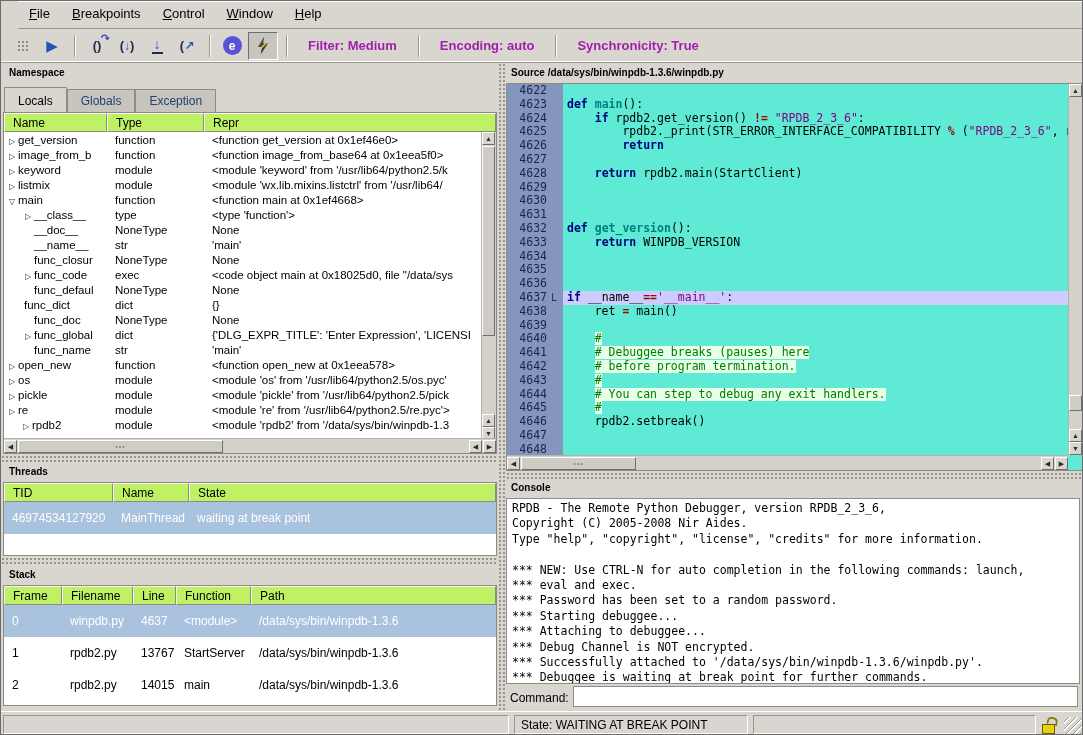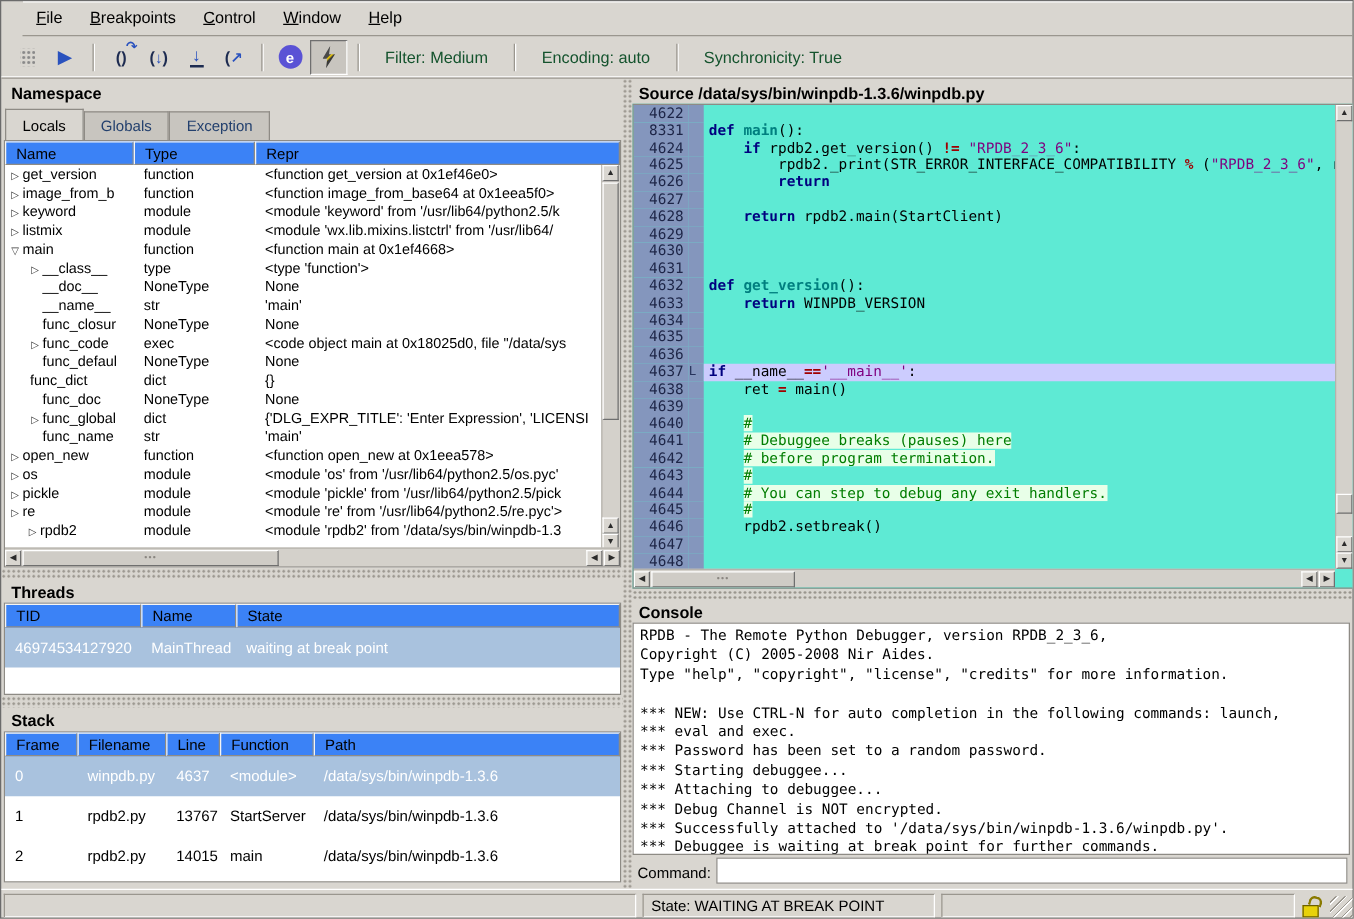--- a/index.html
+++ b/index.html
@@ -15,47 +15,47 @@
   .menu-item{padding:5px 11px;cursor:default;}
   .menu-item u{text-decoration:underline;}
   
   #toolbar{position:absolute;left:0;top:28px;width:100%;height:33px;
     border-bottom:1px solid #9a968e;box-shadow:0 -1px 0 #fff inset;
     display:flex;align-items:center;font-size:13px;}
   .tbtn{width:28px;height:26px;display:flex;align-items:center;justify-content:center;
     margin:0 1px;position:relative;}
   .tbtn.pressed{background:#c8c5bf;border:1px solid;border-color:#6f6f6f #fff #fff #6f6f6f;}
   .tsep{width:1px;height:22px;background:#9a968e;box-shadow:1px 0 0 #fff;margin:0 7px;}
-  .tlabel{padding:0 14px;color:#14532d;}
+  .tlabel{padding:0 14px;color:#a21caf;font-weight:bold;}
   .icon-break{width:12px;height:14px;
     background-image:radial-gradient(#8a8a8a 1px,transparent 1.3px);
     background-size:4px 4px;background-position:1px 1px;}
   .icon-go{color:#2a52be;font-size:15px;line-height:1;}
   .paren{color:#1d2b50;font-weight:bold;font-size:13px;}
   .arr{color:#2a52be;font-weight:bold;font-size:12px;line-height:1;}
   .arr.up{position:absolute;top:0;right:1px;font-size:11px;}
   .icon-runto{color:#2a52be;font-weight:bold;font-size:14px;border-bottom:2px solid #1d2b50;line-height:1;padding:0 2px 1px;}
   .icon-e{width:19px;height:19px;border-radius:50%;background:#5a52d5;color:#fff;
     font-weight:bold;font-size:12px;display:flex;align-items:center;justify-content:center;}
   .icon-bolt{width:10px;height:18px;background:linear-gradient(135deg,#4a4a4a 45%,#ffd700 50%,#3a3a3a 58%);
     clip-path:polygon(62% 0,0 58%,38% 58%,28% 100%,100% 38%,52% 38%);}
   
   .sash{position:absolute;background-image:radial-gradient(#9a968e 0.9px,transparent 1.2px);
     background-size:4px 4px;}
   
-  .ptitle{position:absolute;font-weight:bold;font-size:13px;}
+  .ptitle{position:absolute;font-weight:bold;font-size:10px;}
   
   #ns-tabs{position:absolute;left:3px;top:85px;height:26px;display:flex;align-items:flex-end;font-size:12px;}
   .tab{border:1px solid #8e8b85;border-bottom:none;background:#c8c5bf;color:#23406e;
     padding:4px 13px 5px;height:13px;}
   .tab.active{background:#d9d6d0;color:#000;padding-top:6px;position:relative;z-index:2;}
   
   .tablebox{position:absolute;background:#fff;border:1px solid #8e8b85;box-sizing:border-box;overflow:hidden;}
   .thead{display:flex;height:19px;background:#d9d6d0;font-size:12px;}
-  .hcell{border:1px solid;border-color:#f6f5f3 #8e8b85 #8e8b85 #f6f5f3;background:#3b82f6;
+  .hcell{border:1px solid;border-color:#f6f5f3 #8e8b85 #8e8b85 #f6f5f3;background:#bef264;
     box-sizing:border-box;padding:2px 0 0 8px;overflow:hidden;white-space:nowrap;}
   .trow{display:flex;height:15px;font-size:11.5px;align-items:center;white-space:nowrap;}
   .trow.tall{height:32px;font-size:12px;}
   .trow.selected{background:#a9c2de;color:#fff;}
   .cell{overflow:hidden;box-sizing:border-box;padding-left:8px;flex-shrink:0;}
   .expander{display:inline-block;width:12px;font-size:8px;color:#333;text-align:center;}
   
   .ns-c1{width:103px;} .ns-c2{width:97px;} .ns-c3{flex:1 1 auto;width:auto;}
   .th-c1{width:109px;} .th-c2{width:76px;} .th-c3{flex:1 1 auto;}
   .st-c1{width:58px;} .st-c2{width:71px;} .st-c3{width:43px;} .st-c4{width:75px;} .st-c5{flex:1 1 auto;}
@@ -343,21 +343,21 @@
           <div class="cell st-c4">&lt;module&gt;</div>
           <div class="cell st-c5">/data/sys/bin/winpdb-1.3.6</div>
         </div>
       </div>
   </div>
 
   <div class="ptitle" style="left:510px;top:66px;">Source /data/sys/bin/winpdb-1.3.6/winpdb.py</div>
   <div id="src-box">
     <div id="src-lines" style="width:561px;">
         <div class="src-line"><div class="gut">4622</div><div class="mark"></div><div class="codetext"></div></div>
-        <div class="src-line"><div class="gut">8331</div><div class="mark"></div><div class="codetext"><span class="k">def</span><span> </span><span class="d">main</span><span>():</span></div></div>
+        <div class="src-line"><div class="gut">4623</div><div class="mark"></div><div class="codetext"><span class="k">def</span><span> </span><span class="d">main</span><span>():</span></div></div>
         <div class="src-line"><div class="gut">4624</div><div class="mark"></div><div class="codetext"><span>    </span><span class="k">if</span><span> rpdb2.get_version() </span><span class="o">!=</span><span> </span><span class="s">"RPDB_2_3_6"</span><span>:</span></div></div>
         <div class="src-line"><div class="gut">4625</div><div class="mark"></div><div class="codetext"><span>        rpdb2._print(STR_ERROR_INTERFACE_COMPATIBILITY </span><span class="o">%</span><span> (</span><span class="s">"RPDB_2_3_6"</span><span>, rpdb2.get_ve</span></div></div>
         <div class="src-line"><div class="gut">4626</div><div class="mark"></div><div class="codetext"><span>        </span><span class="k">return</span></div></div>
         <div class="src-line"><div class="gut">4627</div><div class="mark"></div><div class="codetext"></div></div>
         <div class="src-line"><div class="gut">4628</div><div class="mark"></div><div class="codetext"><span>    </span><span class="k">return</span><span> rpdb2.main(StartClient)</span></div></div>
         <div class="src-line"><div class="gut">4629</div><div class="mark"></div><div class="codetext"></div></div>
         <div class="src-line"><div class="gut">4630</div><div class="mark"></div><div class="codetext"></div></div>
         <div class="src-line"><div class="gut">4631</div><div class="mark"></div><div class="codetext"></div></div>
         <div class="src-line"><div class="gut">4632</div><div class="mark"></div><div class="codetext"><span class="k">def</span><span> </span><span class="d">get_version</span><span>():</span></div></div>
         <div class="src-line"><div class="gut">4633</div><div class="mark"></div><div class="codetext"><span>    </span><span class="k">return</span><span> WINPDB_VERSION</span></div></div>

